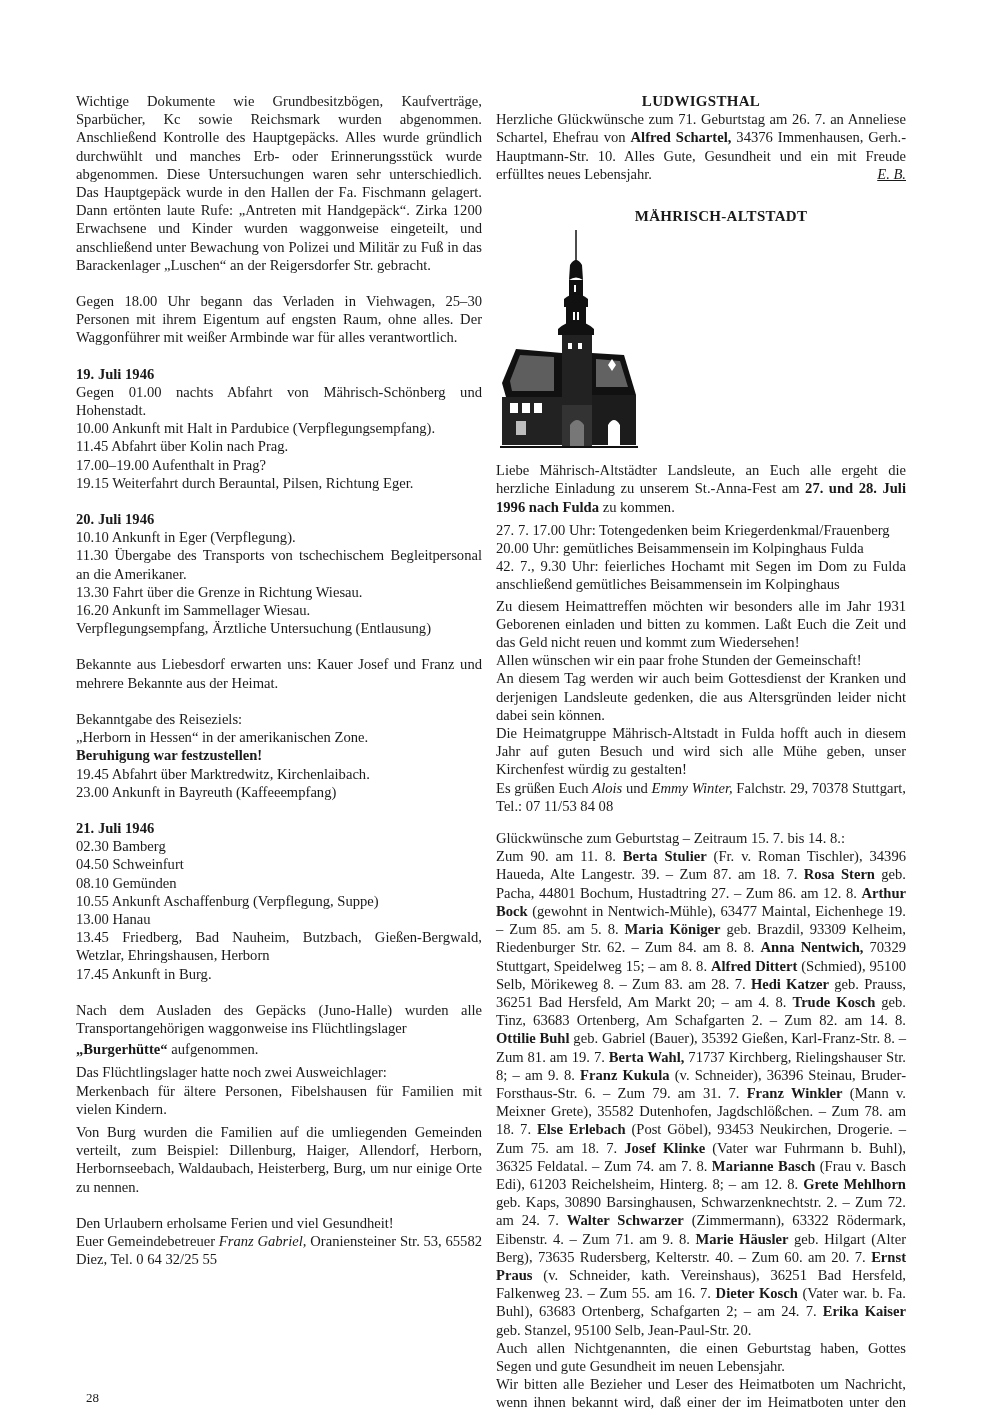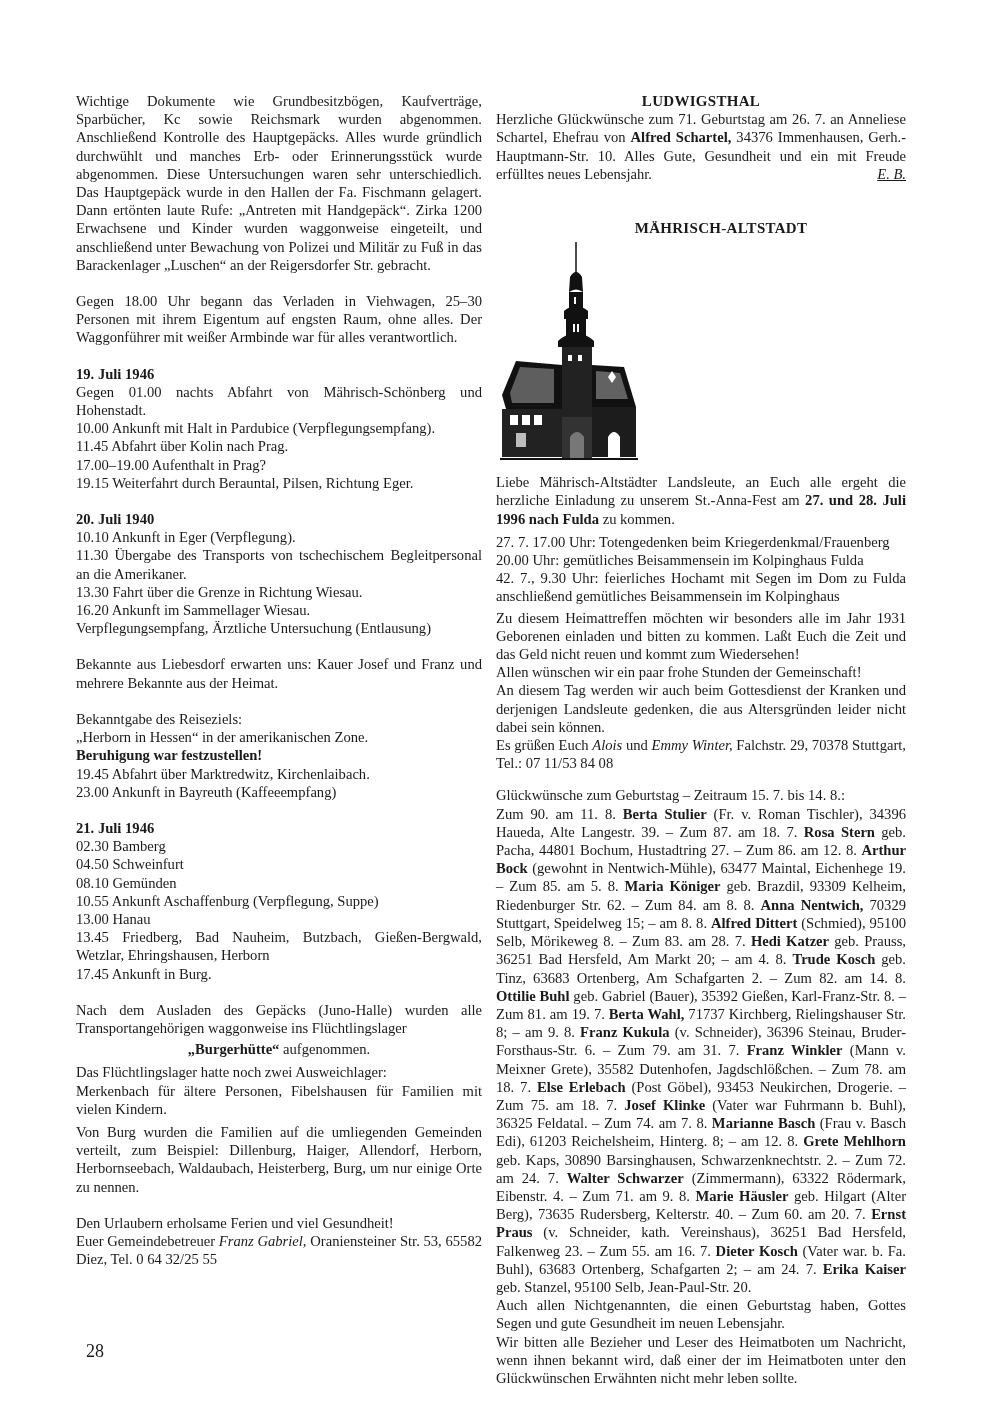--- a/index.html
+++ b/index.html
@@ -12,27 +12,27 @@
     }
     .col { position: absolute; top: 92px; width: 406px; }
     .col-left { left: 76px; }
     .col-right { left: 496px; width: 410px; }
     p { margin: 0; }
     .just { text-align: justify; }
     .gap { height: 18px; }
     .h-date { font-weight: bold; margin-top: 0; }
     b, .b { font-weight: bold; }
     i, .it { font-style: italic; }
-    .center { text-align: center; }
+    .center { }
     .section-title {
       text-align: center; font-weight: bold; letter-spacing: 0.3px; font-size: 15px;
     }
     .right-sig { float: right; font-style: italic; text-decoration: underline; }
-    .page-number { position: absolute; left: 86px; top: 1342px; font-size: 18px; }
-    .altstadt-block { position: relative; margin-top: 36px; }
+    .page-number { position: absolute; left: 86px; top: 1389px; font-size: 13px; }
+    .altstadt-block { position: relative; margin-top: 24px; }
     .altstadt-body { display: flex; gap: 6px; flex-direction: column; }
     .church { width: 145px; flex: 0 0 145px; position: relative; height: 230px; }
     .altstadt-text { flex: 1; }
     .gap-s { height: 5px; }
   </style>
 </head>
 <body>
 
 <div class="col col-left">
   <p class="just">Wichtige Dokumente wie Grundbesitzbögen, Kaufverträge, Sparbücher, Kc sowie Reichsmark wurden abgenommen. Anschließend Kontrolle des Hauptgepäcks. Alles wurde gründlich durchwühlt und manches Erb- oder Erinnerungsstück wurde abgenommen. Diese Untersuchungen waren sehr unterschiedlich. Das Hauptgepäck wurde in den Hallen der Fa. Fischmann gelagert. Dann ertönten laute Rufe: „Antreten mit Handgepäck“. Zirka 1200 Erwachsene und Kinder wurden waggonweise eingeteilt, und anschließend unter Bewachung von Polizei und Militär zu Fuß in das Barackenlager „Luschen“ an der Reigersdorfer Str. gebracht.</p>
@@ -42,21 +42,21 @@
   <div class="gap"></div>
 
   <p class="h-date">19. Juli 1946</p>
   <p class="just">Gegen 01.00 nachts Abfahrt von Mährisch-Schönberg und Hohenstadt.</p>
   <p>10.00 Ankunft mit Halt in Pardubice (Verpflegungsempfang).</p>
   <p>11.45 Abfahrt über Kolin nach Prag.</p>
   <p>17.00–19.00 Aufenthalt in Prag?</p>
   <p>19.15 Weiterfahrt durch Berauntal, Pilsen, Richtung Eger.</p>
   <div class="gap"></div>
 
-  <p class="h-date">20. Juli 1940</p>
+  <p class="h-date">20. Juli 1946</p>
   <p>10.10 Ankunft in Eger (Verpflegung).</p>
   <p class="just">11.30 Übergabe des Transports von tschechischem Begleitpersonal an die Amerikaner.</p>
   <p>13.30 Fahrt über die Grenze in Richtung Wiesau.</p>
   <p>16.20 Ankunft im Sammellager Wiesau.</p>
   <p>Verpflegungsempfang, Ärztliche Untersuchung (Entlausung)</p>
   <div class="gap"></div>
 
   <p class="just">Bekannte aus Liebesdorf erwarten uns: Kauer Josef und Franz und mehrere Bekannte aus der Heimat.</p>
   <div class="gap"></div>
 
@@ -144,20 +144,21 @@
         <div class="gap-s"></div>
         <p class="just">27. 7. 17.00 Uhr: Totengedenken beim Kriegerdenkmal/Frauenberg</p>
         <p class="just">20.00 Uhr: gemütliches Beisammensein im Kolpinghaus Fulda</p>
         <p class="just">42. 7., 9.30 Uhr: feierliches Hochamt mit Segen im Dom zu Fulda anschließend gemütliches Beisammensein im Kolpinghaus</p>
       </div>
     </div>
     <div style="height:3px;"></div>
     <p class="just">Zu diesem Heimattreffen möchten wir besonders alle im Jahr 1931 Geborenen einladen und bitten zu kommen. Laßt Euch die Zeit und das Geld nicht reuen und kommt zum Wiedersehen!</p>
     <p>Allen wünschen wir ein paar frohe Stunden der Gemeinschaft!</p>
     <p class="just">An diesem Tag werden wir auch beim Gottesdienst der Kranken und derjenigen Landsleute gedenken, die aus Altersgründen leider nicht dabei sein können.</p>
+    <p class="just">Die Heimatgruppe Mährisch-Altstadt in Fulda hofft auch in diesem Jahr auf guten Besuch und wird sich alle Mühe geben, unser Kirchenfest würdig zu gestalten!</p>
     <p class="just"><span>Es grüßen Euch </span><span class="it">Alois</span><span> und </span><span class="it">Emmy Winter,</span><span>  Falchstr. 29, 70378 Stuttgart, Tel.: 07 11/53 84 08</span></p>
   </div>
 
   <div style="height:14px;"></div>
 
   <div>
     <p>Glückwünsche zum Geburtstag – Zeitraum 15. 7. bis 14. 8.:</p>
     <p class="just" id="birthday-list"><span>Zum 90. am 11. 8. </span><b>Berta Stulier</b><span> (Fr. v. Roman Tischler), 34396 Haueda, Alte Langestr. 39. – </span><span>Zum 87. am 18. 7. </span><b>Rosa Stern</b><span> geb. Pacha, 44801 Bochum, Hustadtring 27. – </span><span>Zum 86. am 12. 8. </span><b>Arthur Bock</b><span> (gewohnt in Nentwich-Mühle), 63477 Maintal, Eichenhege 19. – </span><span>Zum 85. am 5. 8. </span><b>Maria Königer</b><span> geb. Brazdil, 93309 Kelheim, Riedenburger Str. 62. – </span><span>Zum 84. am 8. 8. </span><b>Anna Nentwich,</b><span> 70329 Stuttgart, Speidelweg 15; – </span><span>am 8. 8. </span><b>Alfred Dittert</b><span> (Schmied), 95100 Selb, Mörikeweg 8. – </span><span>Zum 83. am 28. 7. </span><b>Hedi Katzer</b><span> geb. Prauss, 36251 Bad Hersfeld, Am Markt 20; – </span><span>am 4. 8. </span><b>Trude Kosch</b><span> geb. Tinz, 63683 Ortenberg, Am Schafgarten 2. – </span><span>Zum 82. am 14. 8. </span><b>Ottilie Buhl</b><span> geb. Gabriel (Bauer), 35392 Gießen, Karl-Franz-Str. 8. – </span><span>Zum 81. am 19. 7. </span><b>Berta Wahl,</b><span> 71737 Kirchberg, Rielingshauser Str. 8; – </span><span>am 9. 8. </span><b>Franz Kukula</b><span> (v. Schneider), 36396 Steinau, Bruder-Forsthaus-Str. 6. – </span><span>Zum 79. am 31. 7. </span><b>Franz Winkler</b><span> (Mann v. Meixner Grete), 35582 Dutenhofen, Jagdschlößchen. – </span><span>Zum 78. am 18. 7. </span><b>Else Erlebach</b><span> (Post Göbel), 93453 Neukirchen, Drogerie. – </span><span>Zum 75. am 18. 7. </span><b>Josef Klinke</b><span> (Vater war Fuhrmann b. Buhl), 36325 Feldatal. – </span><span>Zum 74. am 7. 8. </span><b>Marianne Basch</b><span> (Frau v. Basch Edi), 61203 Reichelsheim, Hinterg. 8; – </span><span>am 12. 8. </span><b>Grete Mehlhorn</b><span> geb. Kaps, 30890 Barsinghausen, Schwarzenknechtstr. 2. – </span><span>Zum 72. am 24. 7. </span><b>Walter Schwarzer</b><span> (Zimmermann), 63322 Rödermark, Eibenstr. 4. – </span><span>Zum 71. am 9. 8. </span><b>Marie Häusler</b><span> geb. Hilgart (Alter Berg), 73635 Rudersberg, Kelterstr. 40. – </span><span>Zum 60. am 20. 7. </span><b>Ernst Praus</b><span> (v. Schneider, kath. Vereinshaus), 36251 Bad Hersfeld, Falkenweg 23. – </span><span>Zum 55. am 16. 7. </span><b>Dieter Kosch</b><span> (Vater war. b. Fa. Buhl), 63683 Ortenberg, Schafgarten 2; – </span><span>am 24. 7. </span><b>Erika Kaiser</b><span> geb. Stanzel, 95100 Selb, Jean-Paul-Str. 20.</span></p>
     <p class="just">Auch allen Nichtgenannten, die einen Geburtstag haben, Gottes Segen und gute Gesundheit im neuen Lebensjahr.</p>
     <p class="just">Wir bitten alle Bezieher und Leser des Heimatboten um Nachricht, wenn ihnen bekannt wird, daß einer der im Heimatboten unter den Glückwünschen Erwähnten nicht mehr leben sollte.</p>

